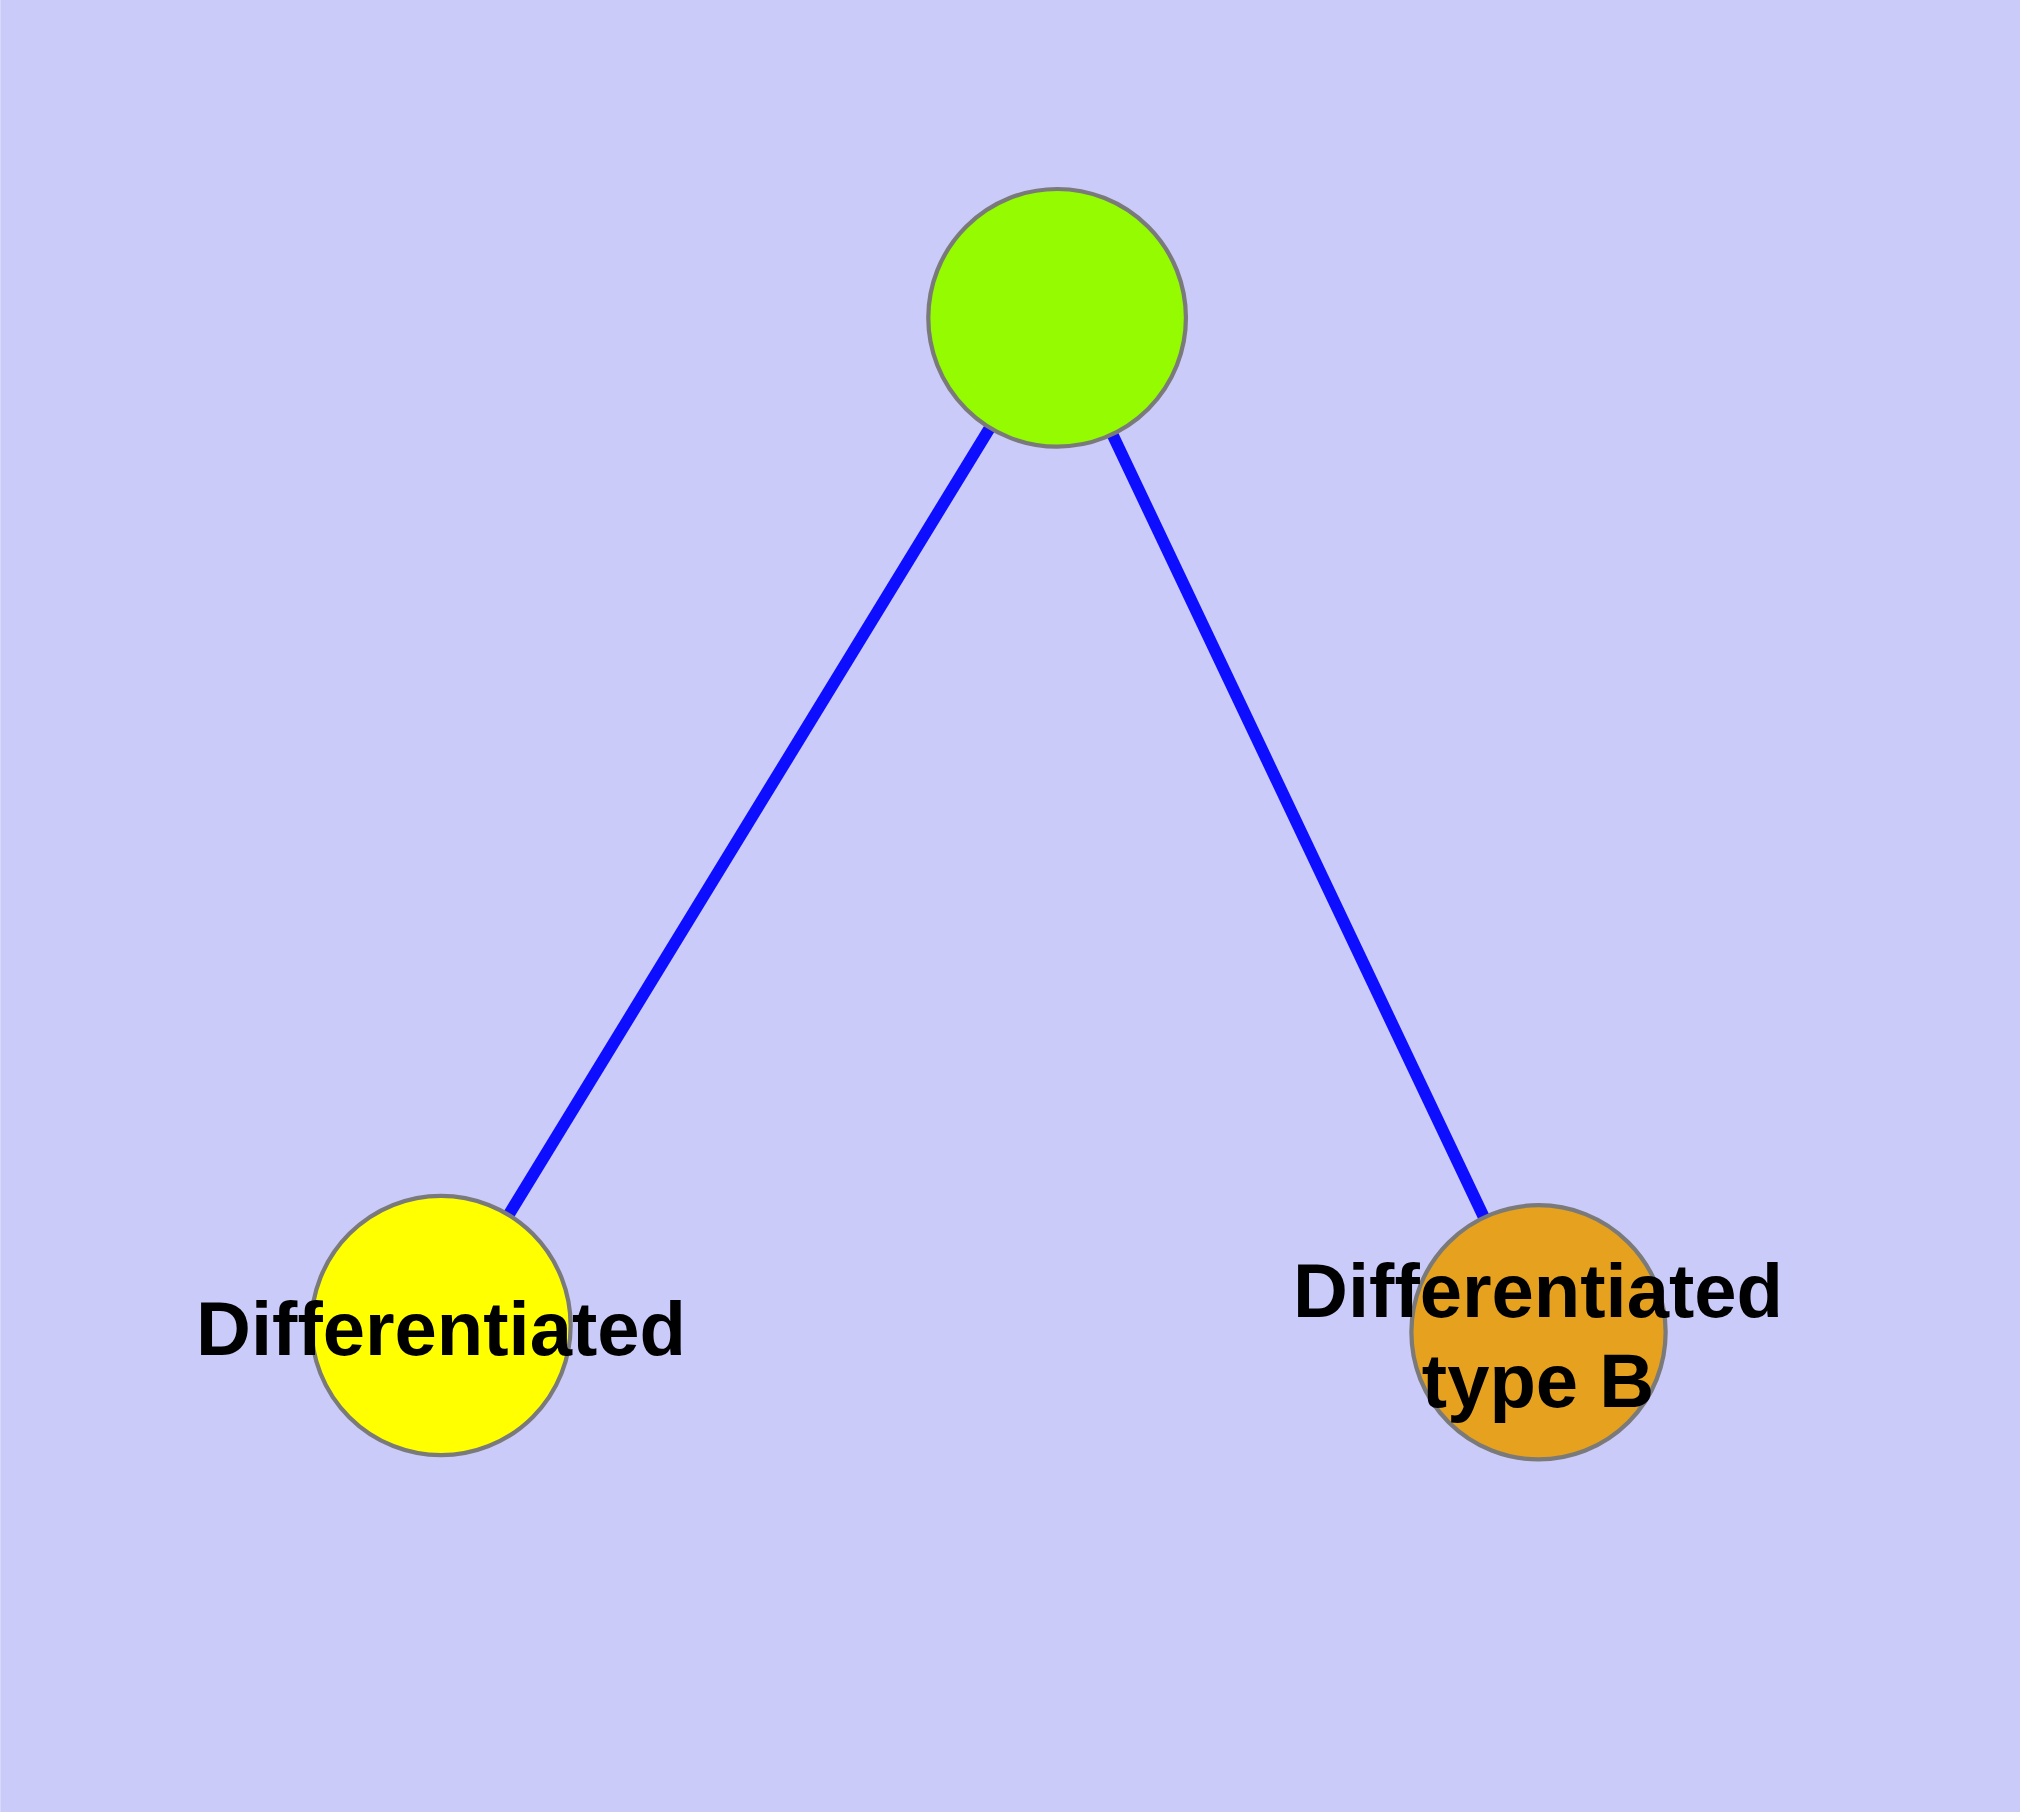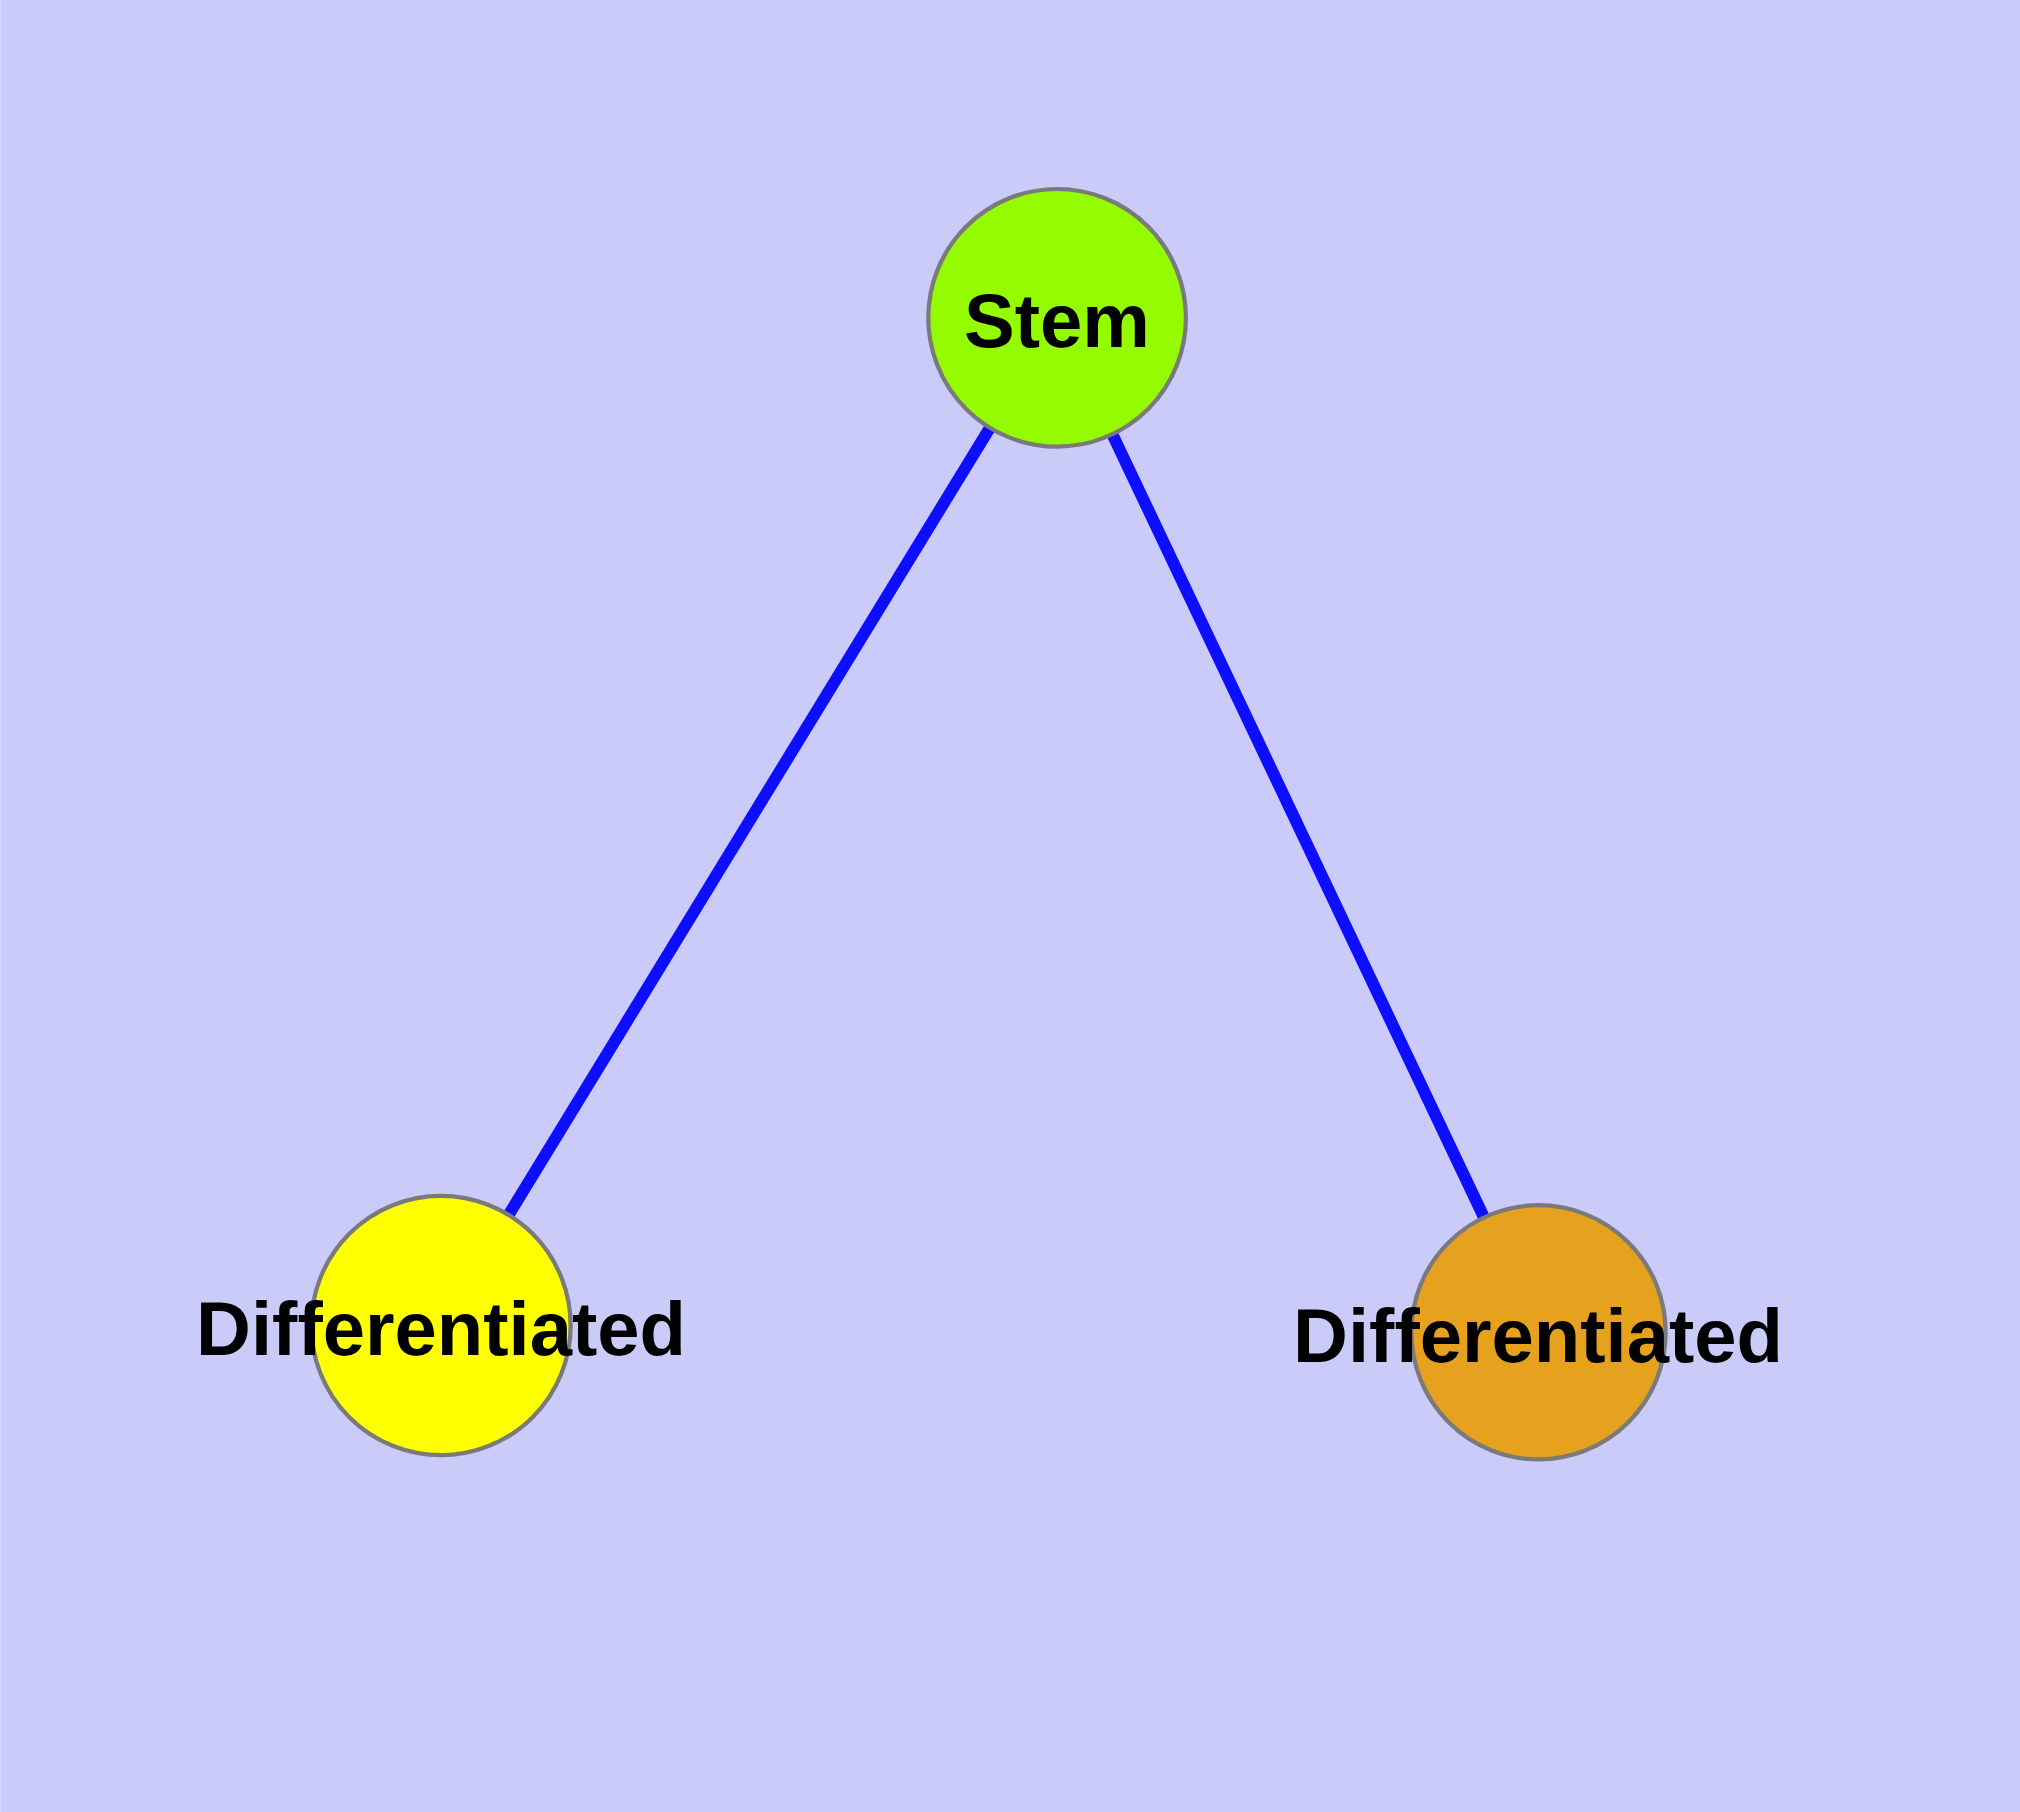--- a/index.html
+++ b/index.html
@@ -45,26 +45,24 @@
     <rect id="bg-rect" x="0" y="0" width="2384" height="2138" fill="#CBCBFA"></rect>
 
     <line id="edge-0" x1="1247" y1="375" x2="520" y2="1564" stroke="#0D0DFF" stroke-width="14"></line>
     <line id="edge-1" x1="1247" y1="375" x2="1815" y2="1572" stroke="#0D0DFF" stroke-width="14"></line>
 
     <circle id="node-stem" cx="1247" cy="375" r="152" fill="#94FB00" stroke="#7A7A7A" stroke-width="5"></circle>
     <circle id="node-type-a" cx="520" cy="1564" r="153" fill="#FFFF00" stroke="#7A7A7A" stroke-width="5"></circle>
     <circle id="node-type-b" cx="1815" cy="1572" r="150" fill="#E6A11F" stroke="#7A7A7A" stroke-width="5"></circle>
   </svg>
 
-  <div class="node-label" id="label-stem" style="left: 1057px; top: 321px; color: rgb(0, 0, 0);">
-    <div>Stem</div>
-  </div>
 
   <div class="node-label" id="label-type-a" style="left: 441px; top: 1329px; color: rgb(0, 0, 0);">
     <div>Differentiated</div>
   </div>
 
   <div class="node-label" id="label-type-b" style="left: 1538px; top: 1336px; color: rgb(0, 0, 0);">
     <div>Differentiated</div>
+    <div>type B</div>
   </div>
 
 </div>
 
 
 </body></html>

